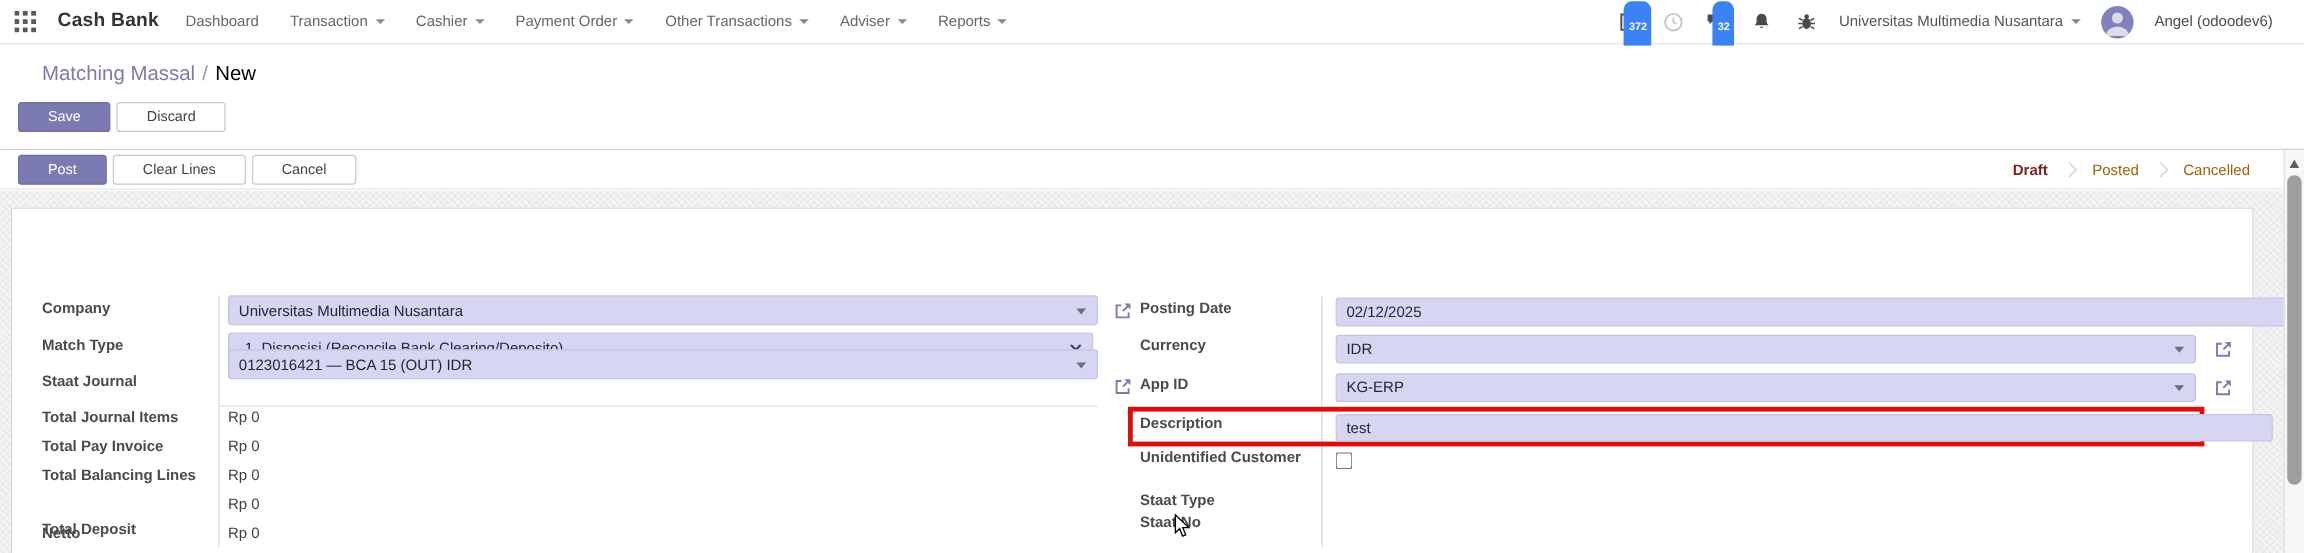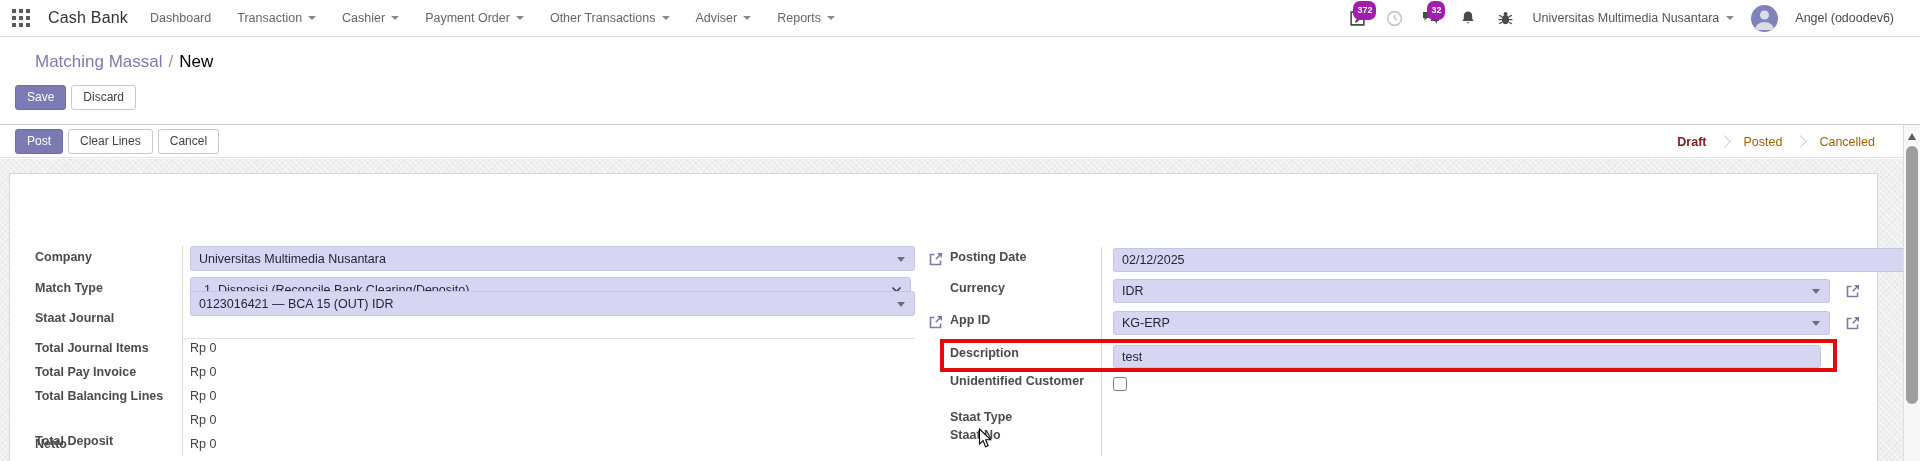--- a/index.html
+++ b/index.html
@@ -4,41 +4,41 @@
 <style>
   * { margin:0; padding:0; box-sizing:border-box; }
   html,body { width:1920px; height:461px; }
   body { font-family:"Liberation Sans", sans-serif; background:#fff; position:relative;
          width:1920px; height:461px; overflow:hidden; color:#4c4c4c; }
 
   
   .topbar { position:absolute; left:0; top:0; width:1920px; height:37px; background:#fff;
             border-bottom:1px solid #e2e2e2; display:flex; align-items:center; }
   .grid-icon { margin-left:12px; width:18px; height:18px; flex:0 0 auto; cursor:pointer; }
-  .brand { margin-left:18px; font-size:16px; font-weight:normal; color:#333; letter-spacing:.2px; }
+  .brand { margin-left:18px; font-size:16px; font-weight:bold; color:#333; letter-spacing:.2px; }
   .menus { display:flex; align-items:flex-start; margin-left:22px; gap:26px; }
   .menu-item { font-size:12.5px; color:#666; display:flex; align-items:center; gap:6px; cursor:pointer; white-space:nowrap; }
   .caret { width:0; height:0; border-left:4px solid transparent; border-right:4px solid transparent;
            border-top:4px solid #8a8a8a; display:inline-block; }
   .topbar-right { margin-left:auto; display:flex; align-items:center; gap:17px; padding-right:26px; }
   .tb-ico { position:relative; width:20px; height:20px; display:flex; align-items:center; justify-content:center; cursor:pointer; }
-  .badge { position:absolute; top:-7px; left:6px; background:#a21caf; color:#fff; font-size:9px;
-           line-height:11px; padding:4px 4px; border-radius:7px; font-weight:bold; }
+  .badge { position:absolute; top:-7px; left:6px; background:#3b82f6; color:#fff; font-size:9px;
+           line-height:11px; padding:16px 4px; border-radius:7px; font-weight:bold; }
   .company-switch { font-size:12.5px; color:#555; display:flex; align-items:center; gap:7px; cursor:pointer; white-space:nowrap; }
   .avatar { width:27px; height:27px; border-radius:50%; background:#7f82bb; overflow:hidden; flex:0 0 auto; cursor:pointer; }
   .username { font-size:12.5px; color:#4a4a4a; white-space:nowrap; cursor:pointer; }
 
   
   .bc-area { position:absolute; left:0; top:38px; width:1920px; height:86px; background:#fff; }
   .breadcrumb { position:absolute; left:35px; top:14px; font-size:17px; }
   .bc-parent { color:#7c7bad; cursor:pointer; }
   .bc-sep { color:#999; margin:0 6px; }
   .bc-current { color:#000000; }
   .action-row { position:absolute; left:15px; top:47px; display:flex; gap:5px; }
-  .btn { font-size:12px; padding:4px 11px; border-radius:3px; cursor:pointer; line-height:15px; }
+  .btn { font-size:12px; padding:4px 24px; border-radius:3px; cursor:pointer; line-height:15px; }
   .btn-primary { background:#7b7ab2; border:1px solid #6f6ea6; color:#fff; }
   .btn-secondary { background:#fff; border:1px solid #c9c9c9; color:#424242; }
 
   
   .ctrl-row { position:absolute; left:0; top:124px; width:1920px; height:34px; background:#fff;
               border-top:1px solid #d0d0d0; border-bottom:1px solid #e4e4e4; }
   .ctrl-buttons { position:absolute; left:15px; top:4px; display:flex; gap:5px; }
   .statusbar { position:absolute; right:29px; top:0; height:33px; display:flex; align-items:center; }
   .status-step { font-size:12.5px; color:#a16207; padding:0 16px; white-space:nowrap; }
   .status-step.active { color:#7f1d1d; font-weight:bold; }
@@ -282,21 +282,21 @@
     <span class="ftxt">KG-ERP</span>
     <span class="fcaret"></span>
   </div>
   <svg class="extlink" style="left:1845px; top:315px;" viewBox="0 0 16 16">
     <path d="M6.5 3.5H2.5v10h10V9.5" fill="none" stroke="#7c7bad" stroke-width="1.6"></path>
       <path d="M9 2h5v5z" fill="#7c7bad"></path>
       <path d="M13.2 2.8 7.8 8.2" stroke="#7c7bad" stroke-width="1.6"></path>
   </svg>
 
   <div class="red-box" style="left:940px; top:339px; width:897px; height:33px;"></div>
-  <input class="desc-input" style="left: 1113px; top: 345px; width: 708px; height: 23px;" type="text" value="test">
+  <input class="desc-input" style="left: 1113px; top: 345px; width: 781px; height: 23px;" type="text" value="test">
 
   <input class="checkbox" style="left: 1113px; top: 377px;" type="checkbox">
 
   <svg class="cursor-icon" viewBox="0 0 15 21">
     <path d="M1.5 1 L1.5 16 L5.1 12.6 L7.5 18.8 L10.1 17.7 L7.7 11.7 L12.6 11.7 Z" fill="#fff" stroke="#000" stroke-width="1.1"></path>
   </svg>
 </div>
 
 <div class="scrollbar">
   <div class="sb-up"></div>

